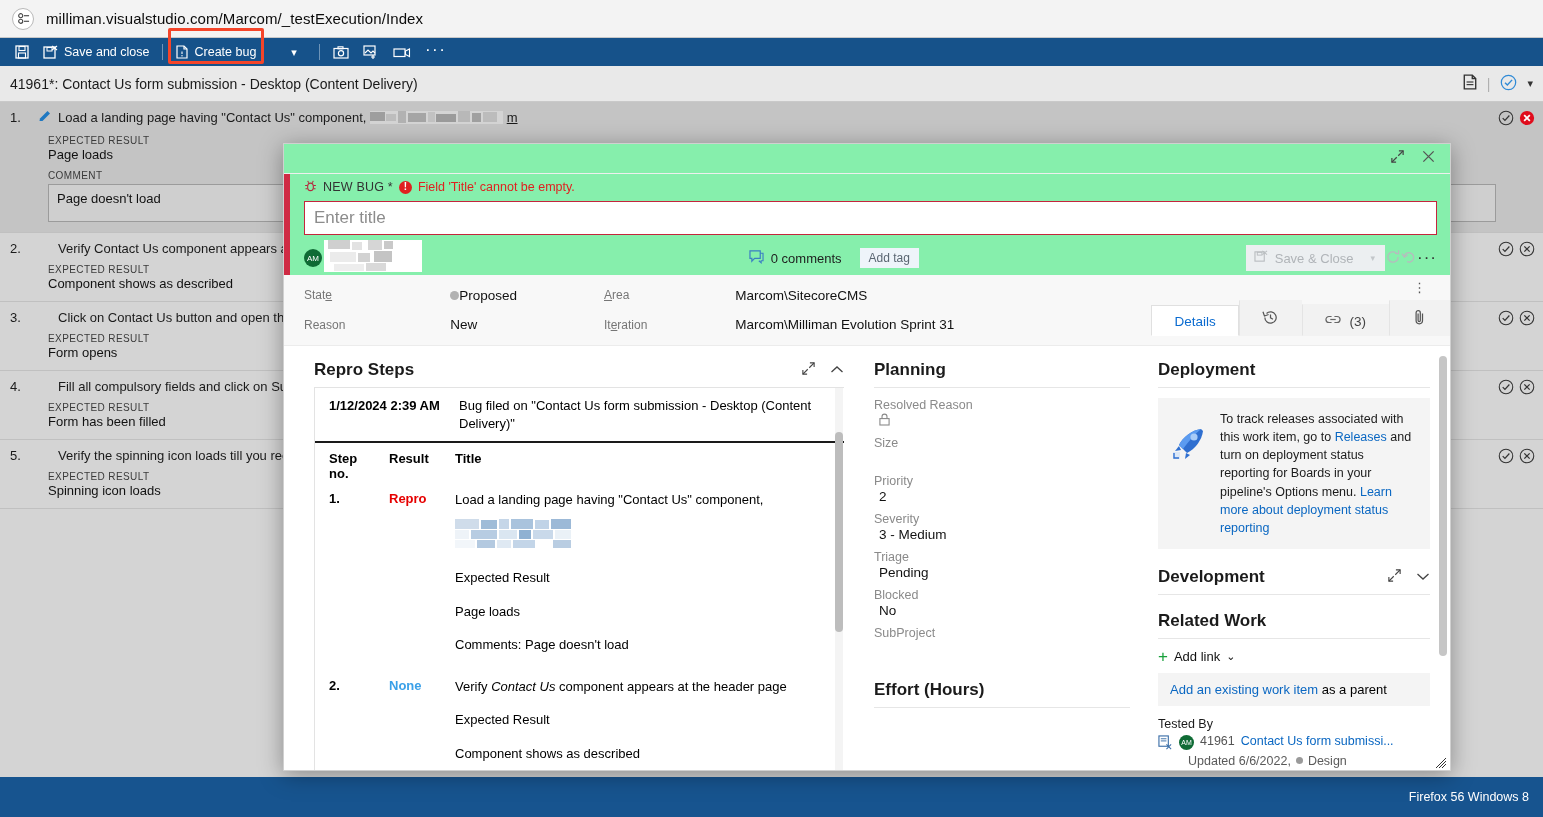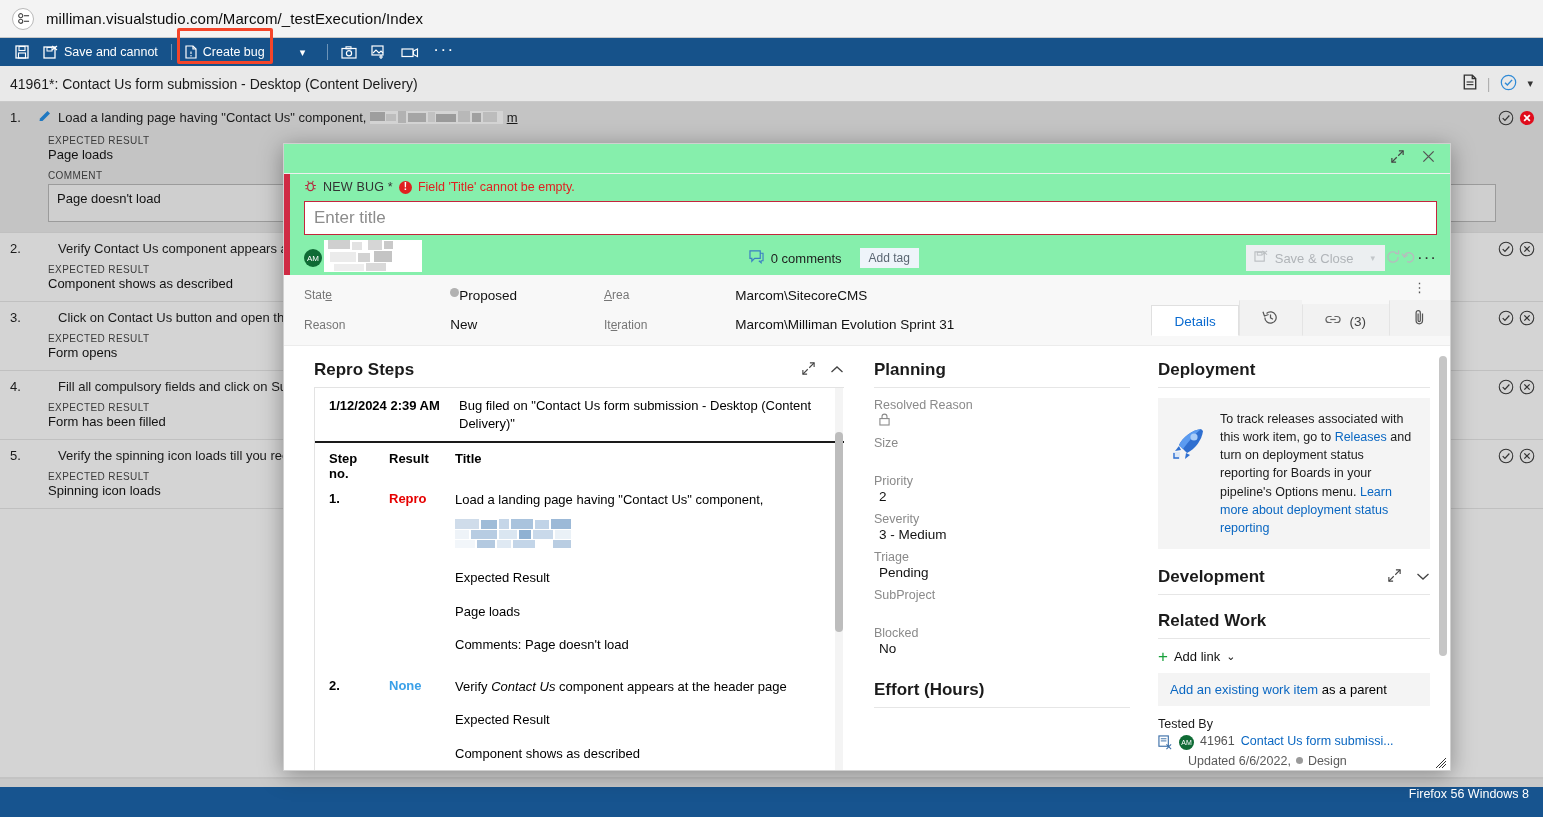--- a/index.html
+++ b/index.html
@@ -85,24 +85,24 @@
     font-size: 13px; color: #111; padding: 6px 8px;
   }
   .row-icons {
     position: absolute; right: 8px; top: 8px;
     display: flex; align-items: center; gap: 5px;
   }
   .blur { display: inline-block; vertical-align: middle; }
 
   
   .botbar {
-    position: absolute; left: 0; bottom: 0; width: 1543px; height: 30px;
+    position: absolute; left: 0; bottom: 0; width: 1543px; height: 40px;
     background: linear-gradient(#1b5b99, #134madeup);
     background: #17548f;
-    display: flex; justify-content: flex-end;
+    display: flex; align-items: center; justify-content: flex-end;
     padding-right: 14px; color: #fff; font-size: 12.5px;
   }
   .botgap {
     position: absolute; left: 0; bottom: 30px; width: 1543px; height: 8px;
     background: #c9c9c9;
   }
 
   
   .dialog {
     position: absolute; left: 283px; top: 143px;
@@ -171,21 +171,21 @@
 
   
   .fieldstrip {
     display: flex; background: #f8f8f8; border-bottom: 1px solid #ececec;
     flex: none; padding: 9px 0 9px 0; position: relative;
   }
   .fs-left { flex: 1; padding-left: 20px; display: flex; }
   .fs-col { display: grid; grid-template-columns: auto auto; row-gap: 7px; column-gap: 18px; align-items: center; }
   .fs-lbl { font-size: 12px; color: #767676; }
   .fs-lbl u { text-decoration: underline; }
-  .fs-val { font-size: 13.5px; color: #111; display: flex; gap: 0; }
+  .fs-val { font-size: 13.5px; color: #111; display: flex; align-items: center; gap: 0; }
   .state-dot { width: 9px; height: 9px; border-radius: 50%; background: #b2b2b2; display: inline-block; }
   .fs-col.c1 { width: 300px; }
   .fs-col.c2 { width: 420px; }
   .fs-right {
     width: 300px; display: flex; flex-direction: column;
     align-items: flex-end; justify-content: flex-end; padding-right: 18px;
   }
   .kebab { color: #555; font-size: 13px; line-height: 8px; margin-bottom: 8px; margin-right: 6px; }
   .tabs { display: flex; align-items: flex-end; margin-right: -18px; }
   .tab {
@@ -297,21 +297,21 @@
   </span>
   <span class="tb-item">
     <span class="tb-icon">
       <svg width="15" height="14" viewBox="0 0 15 14">
           <rect x="1" y="2" width="11" height="11" fill="none" stroke="#fff" stroke-width="1.3"></rect>
           <rect x="4" y="2.5" width="5" height="3.5" fill="none" stroke="#fff" stroke-width="1"></rect>
           <path d="M9 1 L14 5" stroke="#fff" stroke-width="1.2"></path>
           <path d="M14 1 L9 5" stroke="#fff" stroke-width="1.2"></path>
         </svg>
     </span>
-    <span>Save and cannot</span>
+    <span>Save and close</span>
   </span>
   <span class="tb-sep"></span>
   <span class="createbug-wrap">
     <span class="tb-item">
       <span class="tb-icon">
         <svg width="12" height="14" viewBox="0 0 12 14">
             <path d="M1 1 h7 l3 3 v9 h-10 z" fill="none" stroke="#fff" stroke-width="1.2"></path>
             <path d="M8 1 v3 h3" fill="none" stroke="#fff" stroke-width="1.2"></path>
             <line x1="6" y1="6.5" x2="6" y2="9" stroke="#fff" stroke-width="1.1"></line>
             <circle cx="6" cy="10.7" r="0.7" fill="#fff"></circle>
@@ -787,26 +787,26 @@
       </div>
       <div class="pf">
         <div class="pf-lbl">Severity</div>
         <div class="pf-val">3 - Medium</div>
       </div>
       <div class="pf">
         <div class="pf-lbl">Triage</div>
         <div class="pf-val">Pending</div>
       </div>
       <div class="pf">
+        <div class="pf-lbl">Blocked</div>
+        <div class="pf-val">No</div>
+      </div>
+      <div class="pf">
         <div class="pf-lbl">SubProject</div>
         <div class="pf-val"></div>
-      </div>
-      <div class="pf">
-        <div class="pf-lbl">Blocked</div>
-        <div class="pf-val">No</div>
       </div>
 
       <div class="sec-head" style="margin-top:22px;">
         <span>Effort (Hours)</span>
       </div>
       <div class="hr"></div>
     </div>
 
     <div class="col col-dep">
       <div class="sec-head">

